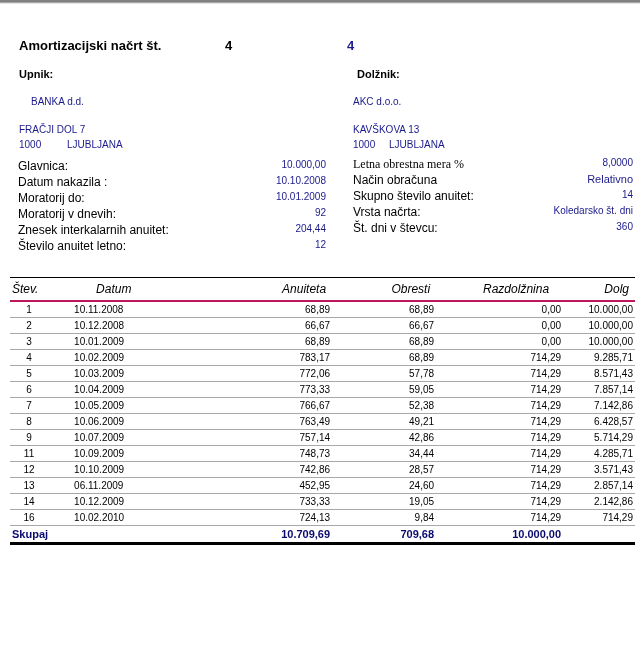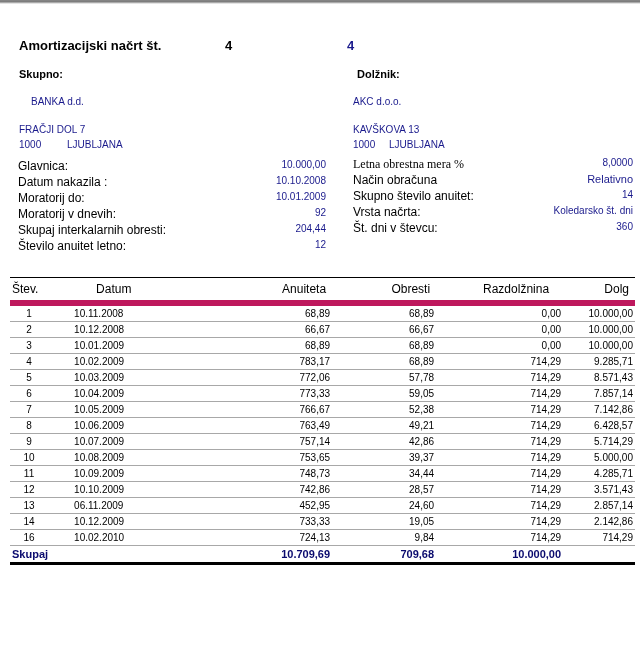--- a/index.html
+++ b/index.html
@@ -11,21 +11,21 @@
   .title { font-size: 13px; font-weight: bold; }
   .navy { color: #1a1a8c; }
   .bold-label { font-size: 11px; font-weight: bold; }
   .small { font-size: 10px; color: #1a1a8c; }
   .param-label { font-size: 12px; }
   .param-val { font-size: 10px; color: #1a1a8c; text-align: right; }
   table.sched { position: absolute; left: 10px; top: 277px; width: 625px; border-collapse: collapse;
                 font-size: 10px; }
   table.sched th { font-weight: normal; font-size: 12px; height: 22px; padding: 0; }
   table.sched td { height: 15px; padding: 0; border-bottom: 1px solid #a8a8a8; line-height: 15px; }
-  table.sched thead tr { border-top: 1px solid #000; border-bottom: 6px solid #be185d; }
+  table.sched thead tr { border-top: 1px solid #000; border-bottom: 2px solid #be185d; font-style: italic; }
   table.sched tfoot td { border-bottom: 3px solid #000; font-weight: bold; color: #0a0a6e; font-size: 11px; height: 16px; }
   .c-no { width: 32px; text-align: center; }
   .c-date { width: 100px; text-align: left; padding-left: 26px !important; }
   .c-anu { width: 130px; text-align: right; }
   .c-obr { width: 100px; text-align: right; }
   .c-raz { width: 115px; text-align: right; }
   .c-dolg { text-align: right; padding-right: 2px !important; }
   th.c-no { text-align: left; padding-left: 2px !important; }
   th.c-date { text-align: left; padding-left: 48px !important; }
   th.c-anu { text-align: right; padding-right: 4px !important; }
@@ -35,42 +35,42 @@
 </style>
 </head>
 <body>
 
 <div class="topbar"></div>
 
 <div class="abs title" style="left:19px; top:38px;">Amortizacijski načrt št.</div>
 <div class="abs title" style="left:225px; top:38px;">4</div>
 <div class="abs title navy" style="left:347px; top:38px;">4</div>
 
-<div class="abs bold-label" style="left:19px; top:68px;">Skupno:</div>
+<div class="abs bold-label" style="left:19px; top:68px;">Upnik:</div>
 <div class="abs small" style="left:19px; top:96px;margin-left:12px;">BANKA d.d.</div>
 <div class="abs small" style="left:19px; top:124px;">FRAČJI DOL 7</div>
 <div class="abs small" style="left:19px; top:139px;">1000</div>
 <div class="abs small" style="left:67px; top:139px;">LJUBLJANA</div>
 
 <div class="abs bold-label" style="left:357px; top:68px;">Dolžnik:</div>
 <div class="abs small" style="left:353px; top:96px;">AKC d.o.o.</div>
 <div class="abs small" style="left:353px; top:124px;">KAVŠKOVA 13</div>
 <div class="abs small" style="left:353px; top:139px;">1000</div>
 <div class="abs small" style="left:389px; top:139px;">LJUBLJANA</div>
 
 <div>
   <div class="abs param-label" style="left:18px; top:159px;">Glavnica:</div>
   <div class="abs param-val" style="left:226px; width:100px; top:159px;">10.000,00</div>
   <div class="abs param-label" style="left:18px; top:175px;">Datum nakazila :</div>
   <div class="abs param-val" style="left:226px; width:100px; top:175px;">10.10.2008</div>
   <div class="abs param-label" style="left:18px; top:191px;">Moratorij do:</div>
   <div class="abs param-val" style="left:226px; width:100px; top:191px;">10.01.2009</div>
   <div class="abs param-label" style="left:18px; top:207px;">Moratorij v dnevih:</div>
   <div class="abs param-val" style="left:226px; width:100px; top:207px;">92</div>
-  <div class="abs param-label" style="left:18px; top:223px;">Skupaj interkalarnih obresti:</div>
+  <div class="abs param-label" style="left:18px; top:223px;">Znesek interkalarnih anuitet:</div>
   <div class="abs param-val" style="left:226px; width:100px; top:223px;">204,44</div>
   <div class="abs param-label" style="left:18px; top:239px;">Število anuitet letno:</div>
   <div class="abs param-val" style="left:226px; width:100px; top:239px;">12</div>
 </div>
 
 <div>
   <div class="abs param-label" style="left:353px; top:157px;font-family:Liberation Serif, serif;">Letna obrestna mera %</div>
   <div class="abs param-val" style="left:493px; width:140px; top:157px;">8,0000</div>
   <div class="abs param-label" style="left:353px; top:173px;">Način obračuna</div>
   <div class="abs param-val" style="left:493px; width:140px; top:173px; font-size:11px;">Relativno</div>
@@ -160,28 +160,20 @@
       </tr>
       <tr>
         <td class="c-no">9</td>
         <td class="c-date">10.07.2009</td>
         <td class="c-anu">757,14</td>
         <td class="c-obr">42,86</td>
         <td class="c-raz">714,29</td>
         <td class="c-dolg">5.714,29</td>
       </tr>
       <tr>
-        <td class="c-no">10</td>
-        <td class="c-date">10.08.2009</td>
-        <td class="c-anu">753,65</td>
-        <td class="c-obr">39,37</td>
-        <td class="c-raz">714,29</td>
-        <td class="c-dolg">5.000,00</td>
-      </tr>
-      <tr>
         <td class="c-no">11</td>
         <td class="c-date">10.09.2009</td>
         <td class="c-anu">748,73</td>
         <td class="c-obr">34,44</td>
         <td class="c-raz">714,29</td>
         <td class="c-dolg">4.285,71</td>
       </tr>
       <tr>
         <td class="c-no">12</td>
         <td class="c-date">10.10.2009</td>

